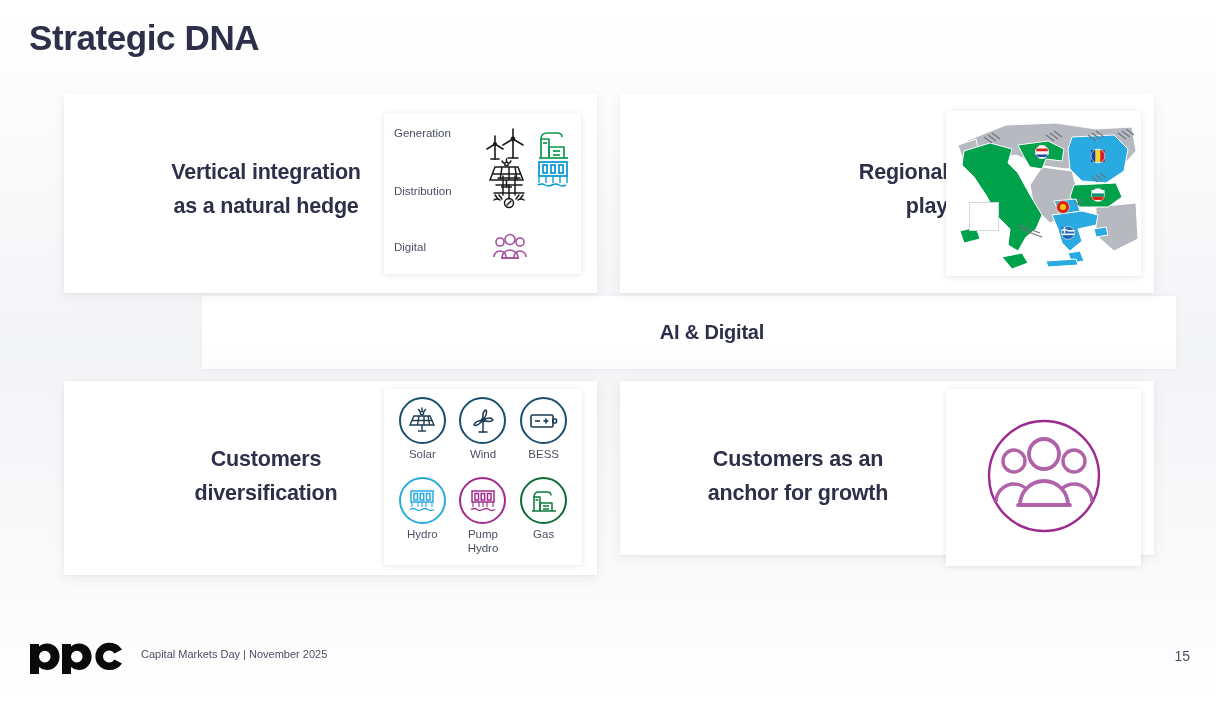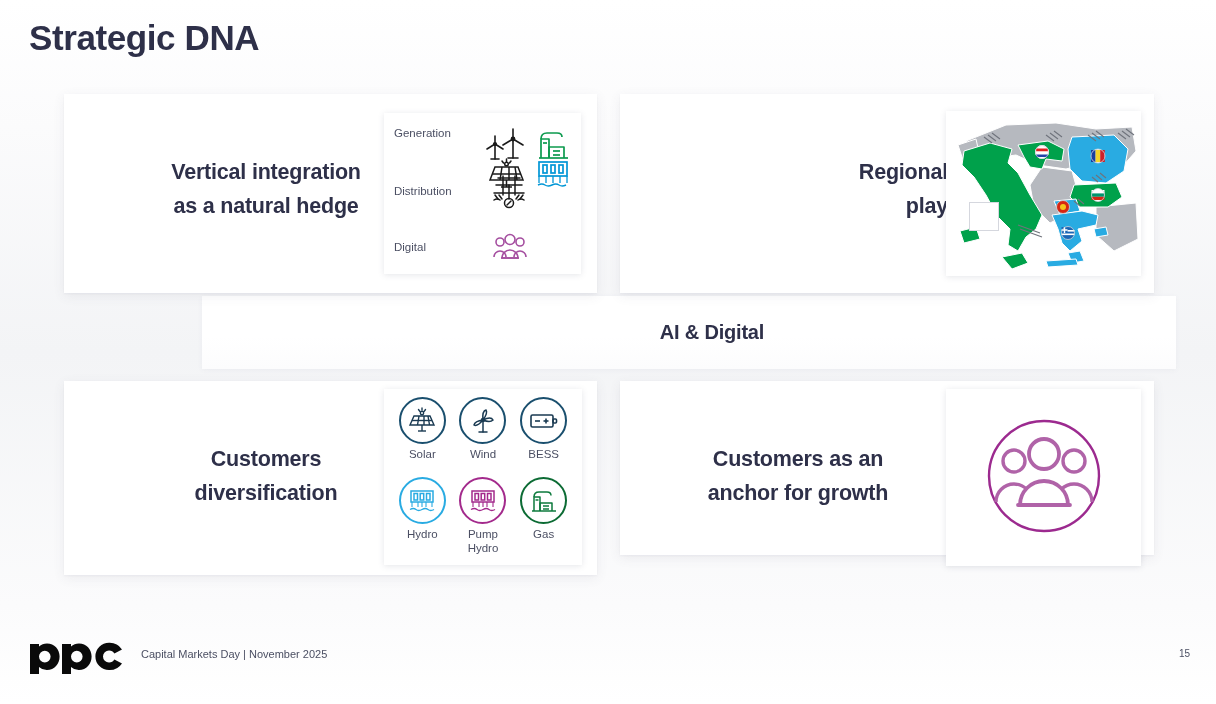--- a/index.html
+++ b/index.html
@@ -117,21 +117,21 @@
   }
 
   
   #footer-logo { position: absolute; left: 28px; top: 636px; }
   #footer-text {
     position: absolute; left: 141px; top: 648px;
     font-size: 11px; color: #4b4f63;
   }
   #page-number {
     position: absolute; right: 26px; top: 648px;
-    font-size: 10px; color: #4b4f63;
+    font-size: 14px; color: #4b4f63;
   }
 </style>
 </head>
 <body>
 
 <div id="slide">
 
   <div id="page-title">Strategic DNA</div>
 
   <div id="ai-band">

